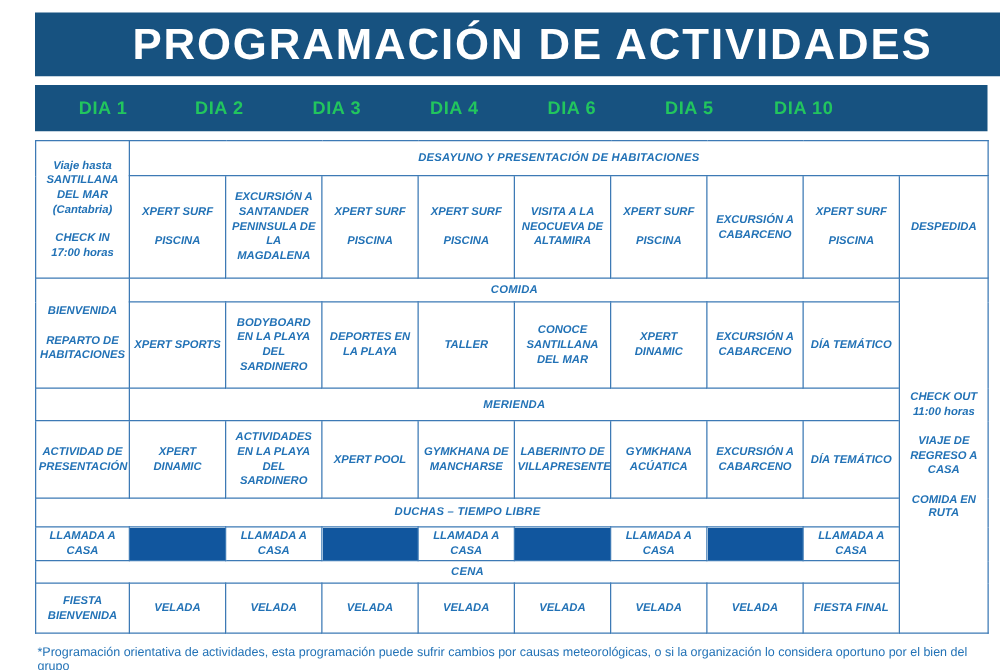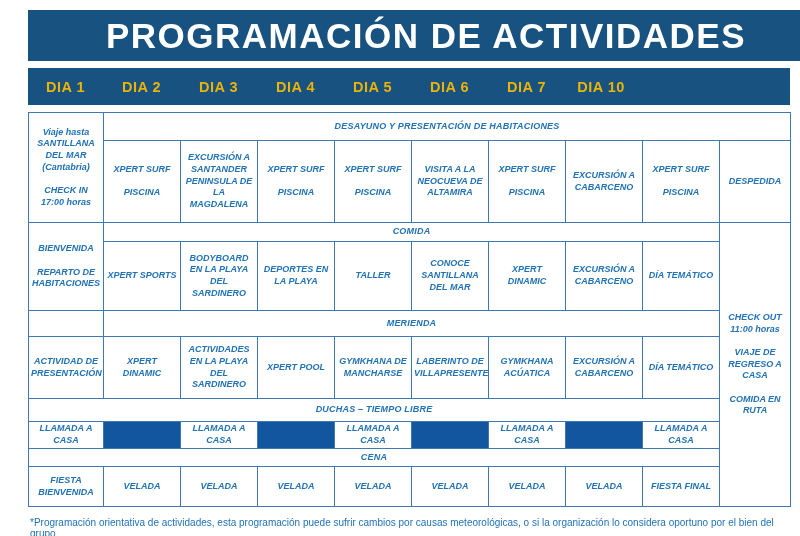--- a/index.html
+++ b/index.html
@@ -16,22 +16,23 @@
   .banner-title {
     color:#ffffff; font-weight:bold; font-size:35px; letter-spacing:1.5px;
     white-space:nowrap;
   }
   .day-header {
     margin:7px 10px 0 28px; width:762px; height:37px;
     background:#175280; display:flex;
   }
   .day-header span {
     display:flex; align-items:center; justify-content:center;
-    color:#eab308; font-weight:bold; font-size:14.5px; letter-spacing:0.5px;
+    color:#22c55e; font-weight:bold; font-size:14.5px; letter-spacing:0.5px;
     width:77px;
+    margin-left:17px;
   }
   .day-header span:first-child { width:75px; }
   .day-header span:last-child { width:72px; }
 
   table.schedule {
     border-collapse:collapse; table-layout:fixed;
     margin:7px 0 0 28px; width:762px;font-style:italic;
   }
   table.schedule td {
     border:1px solid #3d7ab5;
@@ -62,23 +63,22 @@
 
 <div class="banner">
   <span class="banner-title">PROGRAMACIÓN DE ACTIVIDADES</span>
 </div>
 
 <div class="day-header">
   <span>DIA 1</span>
   <span>DIA 2</span>
   <span>DIA 3</span>
   <span>DIA 4</span>
+  <span>DIA 6</span>
   <span>DIA 5</span>
-  <span>DIA 6</span>
-  <span>DIA 7</span>
   <span>DIA 10</span>
 </div>
 
 <table class="schedule">
   <colgroup>
     <col style="width:75px">
     <col style="width:77px">
       <col style="width:77px">
       <col style="width:77px">
       <col style="width:77px">

